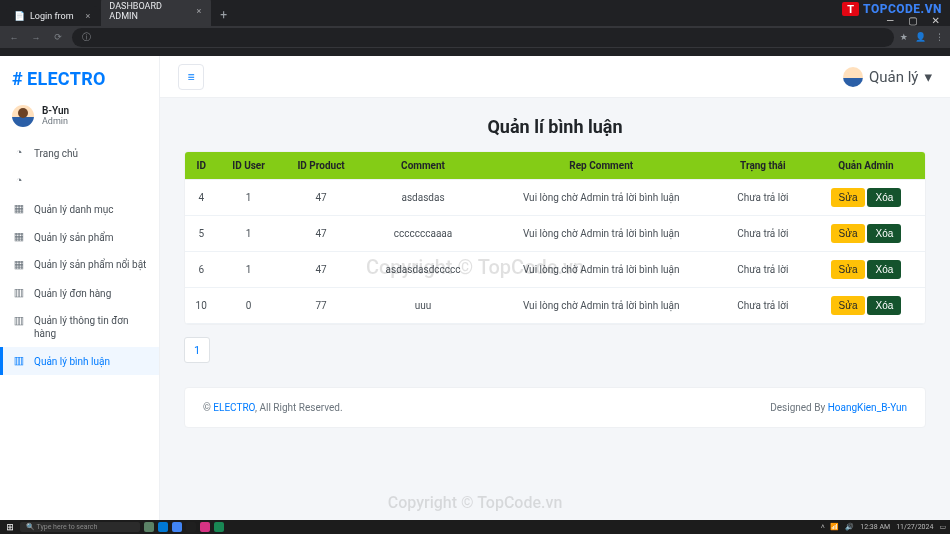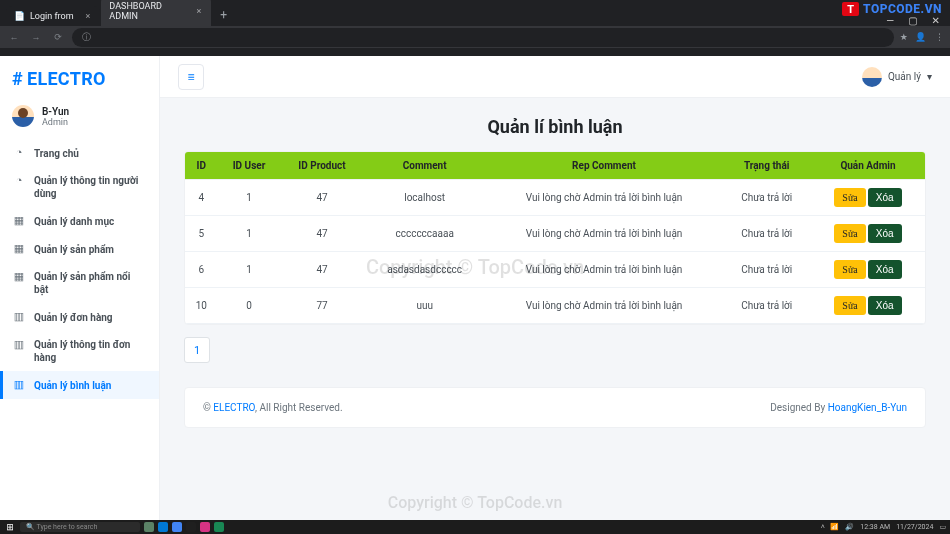--- a/index.html
+++ b/index.html
@@ -18,46 +18,46 @@
 .addr-row { display:flex; align-items:center; background:#35363a; height:22px; padding:0 6px; gap:6px; font-size:9px; color:#9aa0a6;}
 .nav-btn { width:16px; text-align:center; opacity:.7;}
 .url-pill { flex:1; background:#202124; border-radius:12px; padding:3px 10px; color:#bdc1c6; display:flex; align-items:center; gap:6px;}
 .url-pill .lock{opacity:.6;}
 .addr-right{display:flex;gap:8px;align-items:center;}
 
 
 .page { position:absolute; top:56px; left:0; right:0; bottom:14px; background:#f4f6f9; display:flex; color:#212529;}
 .sidebar { width:160px; background:#fff; border-right:1px solid #eef0f3; display:flex; flex-direction:column; padding-top:8px;}
 .brand { color:#007bff; font-weight:700; font-size:18px; padding:4px 12px 12px; letter-spacing:.3px; display:flex; align-items:center; gap:4px;}
-.user-block { display:flex; align-items:center; gap:8px; padding:4px 12px 12px;}
+.user-block { display:flex; align-items:flex-start; gap:8px; padding:4px 12px 12px;}
 .avatar { width:22px;height:22px;border-radius:50%; background:linear-gradient(#ffe0bd 0 55%, #2b5fa7 55%); position:relative;}
 .avatar::after{content:""; position:absolute; top:3px; left:6px; width:10px;height:10px;border-radius:50%; background:#6b4226;}
 .user-name{font-size:10px; font-weight:600;}
 .user-role{font-size:9px; color:#6c757d;}
 .nav-list{ list-style:none; }
 .nav-item{ display:flex; align-items:center; gap:8px; padding:7px 12px; font-size:10px; color:#495057; line-height:1.3; cursor:pointer;}
 .nav-item.active{ color:#007bff; border-left:3px solid #007bff; background:#f0f7ff; padding-left:9px;}
 .nav-icon{ width:14px; height:14px; display:inline-flex; align-items:center; justify-content:center; color:#6c757d; font-size:11px;}
 .nav-item.active .nav-icon{color:#007bff;}
 .nav-item.multiline{align-items:flex-start;}
-.nav-item .label{flex:1;font-weight:bold;}
+.nav-item .label{flex:1;}
 
 .main { flex:1; position:relative; display:flex; flex-direction:column;}
 .topbar { height:42px; background:#fff; border-bottom:1px solid #eef0f3; display:flex; align-items:center; padding:0 18px;}
 .hamburger { width:26px; height:26px; border:1px solid #e4e7ed; border-radius:4px; display:flex; align-items:center; justify-content:center; color:#007bff;}
-.topbar-right{ margin-left:auto; display:flex; align-items:center; gap:6px; font-size:10px; color:#495057;}
+.topbar-right{ margin-left:auto; display:flex; align-items:center; gap:6px; font-size:15px; color:#495057;}
 .mini-avatar{ width:20px;height:20px;border-radius:50%; background:linear-gradient(#ffe0bd 0 55%, #2b5fa7 55%);}
 .content{ padding:18px 24px; flex:1; overflow:auto;}
 h1.page-title{ text-align:center; font-size:18px; font-weight:700; margin-bottom:14px;}
 .card{ background:#fff; border:1px solid #eef0f3; border-radius:4px; padding:0; overflow:hidden;}
 table{ width:100%; border-collapse:collapse; font-size:10px;}
 th,td{ padding:8px 6px; text-align:center; border-bottom:1px solid #eef2f6; color:#495057;}
 th{ font-weight:700; color:#212529; background:#84cc16;}
 .btn{ display:inline-block; padding:4px 8px; border-radius:3px; color:#fff; font-size:10px; border:none; cursor:pointer; margin:0 1px;}
-.btn-warning{ background:#ffc107; color:#212529;font-family:Liberation Serif, serif;}
+.btn-warning{ background:#ffc107; color:#212529;}
 .btn-danger{ background:#14532d;}
 .pagination{ margin-top:12px; }
 .page-num{ display:inline-flex; width:26px; height:26px; align-items:center; justify-content:center; border:1px solid #dee2e6; border-radius:3px; color:#007bff; background:#fff; font-size:11px;}
 .footer-card{ margin-top:24px; background:#fff; border:1px solid #eef0f3; border-radius:4px; padding:14px 18px; display:flex; justify-content:space-between; font-size:10px; color:#6c757d;}
 .footer-card a{color:#007bff; text-decoration:none;}
 
 
 .taskbar{ position:absolute; bottom:0; left:0; right:0; height:14px; background:#1c1c1c; display:flex; align-items:center; padding:0 4px; gap:4px;}
 .taskbar .win{ width:12px;height:12px; display:flex; align-items:center; justify-content:center; color:#fff; font-size:9px;}
 .taskbar .search{ flex:0 0 120px; height:10px; background:#2b2b2b; border-radius:2px; color:#888; font-size:7px; padding:0 6px; display:flex; align-items:center;}
@@ -120,21 +120,20 @@
           <div class="user-role">Admin</div>
         </div>
       </div>
       <ul class="nav-list">
         <li class="nav-item">
           <span class="nav-icon">◔</span>
           <span class="label">Trang chủ</span>
         </li>
         <li class="nav-item multiline">
           <span class="nav-icon">◔</span>
-          <span class="label">Quản lý thông tin người dùng</span>
         </li>
         <li class="nav-item">
           <span class="nav-icon">▦</span>
           <span class="label">Quản lý danh mục</span>
         </li>
         <li class="nav-item">
           <span class="nav-icon">▦</span>
           <span class="label">Quản lý sản phẩm</span>
         </li>
         <li class="nav-item multiline">
@@ -182,21 +181,21 @@
                 <th>Rep Comment</th>
                 <th>Trạng thái</th>
                 <th>Quản Admin</th>
               </tr>
             </thead>
             <tbody id="table-body">
                 <tr>
                   <td>4</td>
                   <td>1</td>
                   <td>47</td>
-                  <td>localhost</td>
+                  <td>asdasdas</td>
                   <td>Vui lòng chờ Admin trả lời bình luận</td>
                   <td>Chưa trả lời</td>
                   <td><button class="btn btn-warning">Sửa</button><button class="btn btn-danger">Xóa</button></td>
                 </tr>
                 <tr>
                   <td>5</td>
                   <td>1</td>
                   <td>47</td>
                   <td>cccccccaaaa</td>
                   <td>Vui lòng chờ Admin trả lời bình luận</td>

